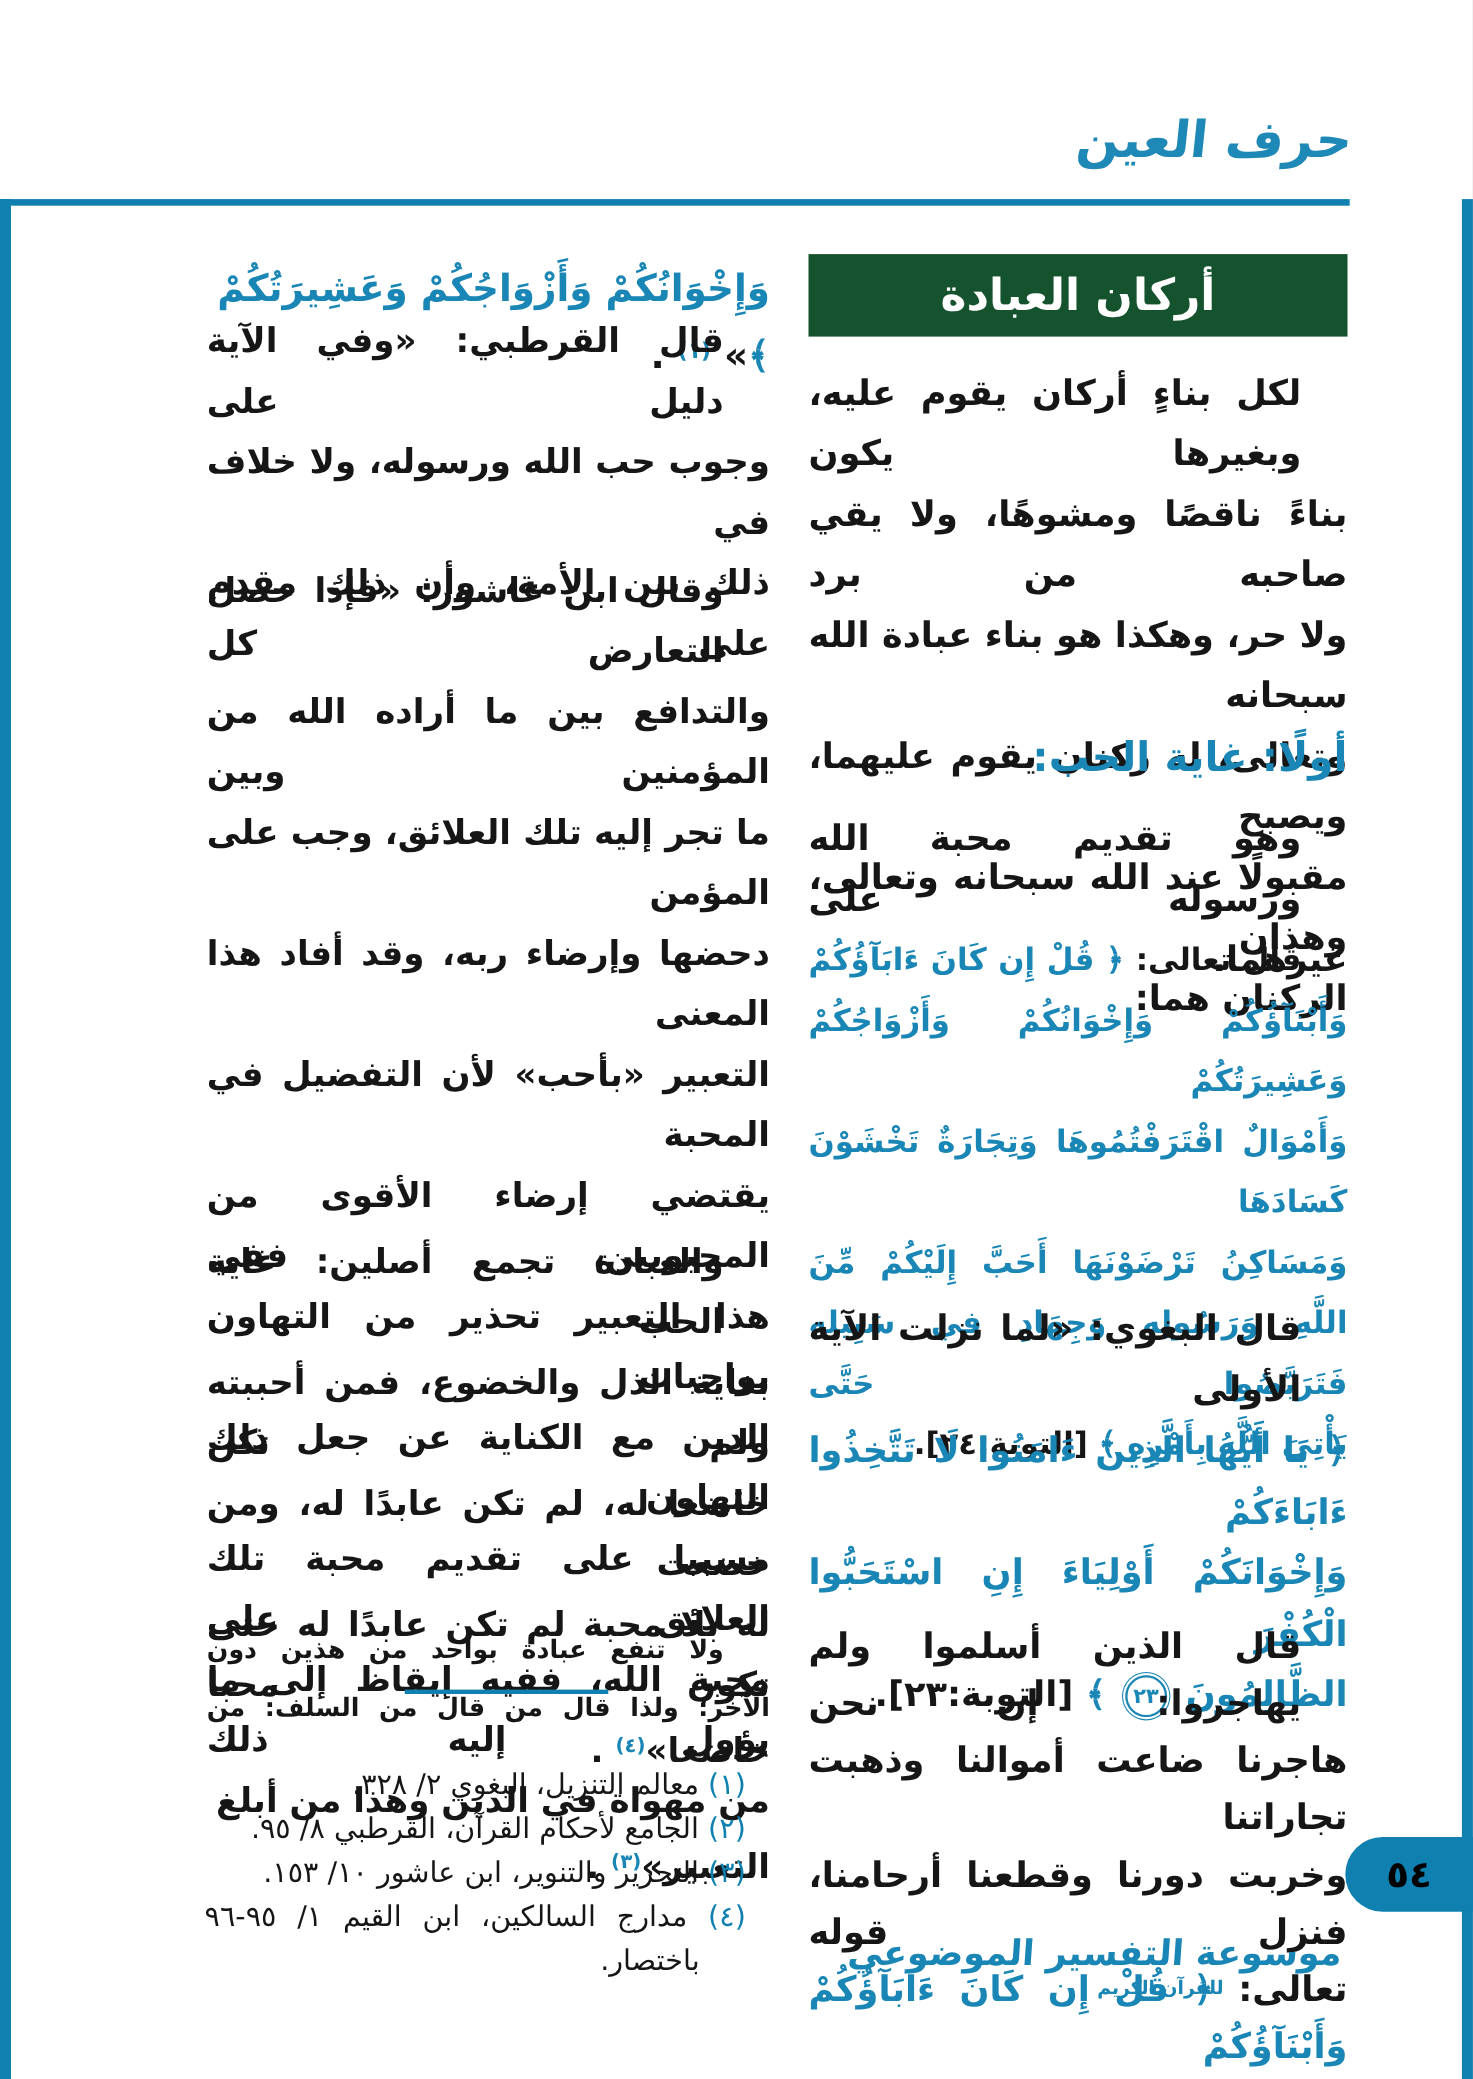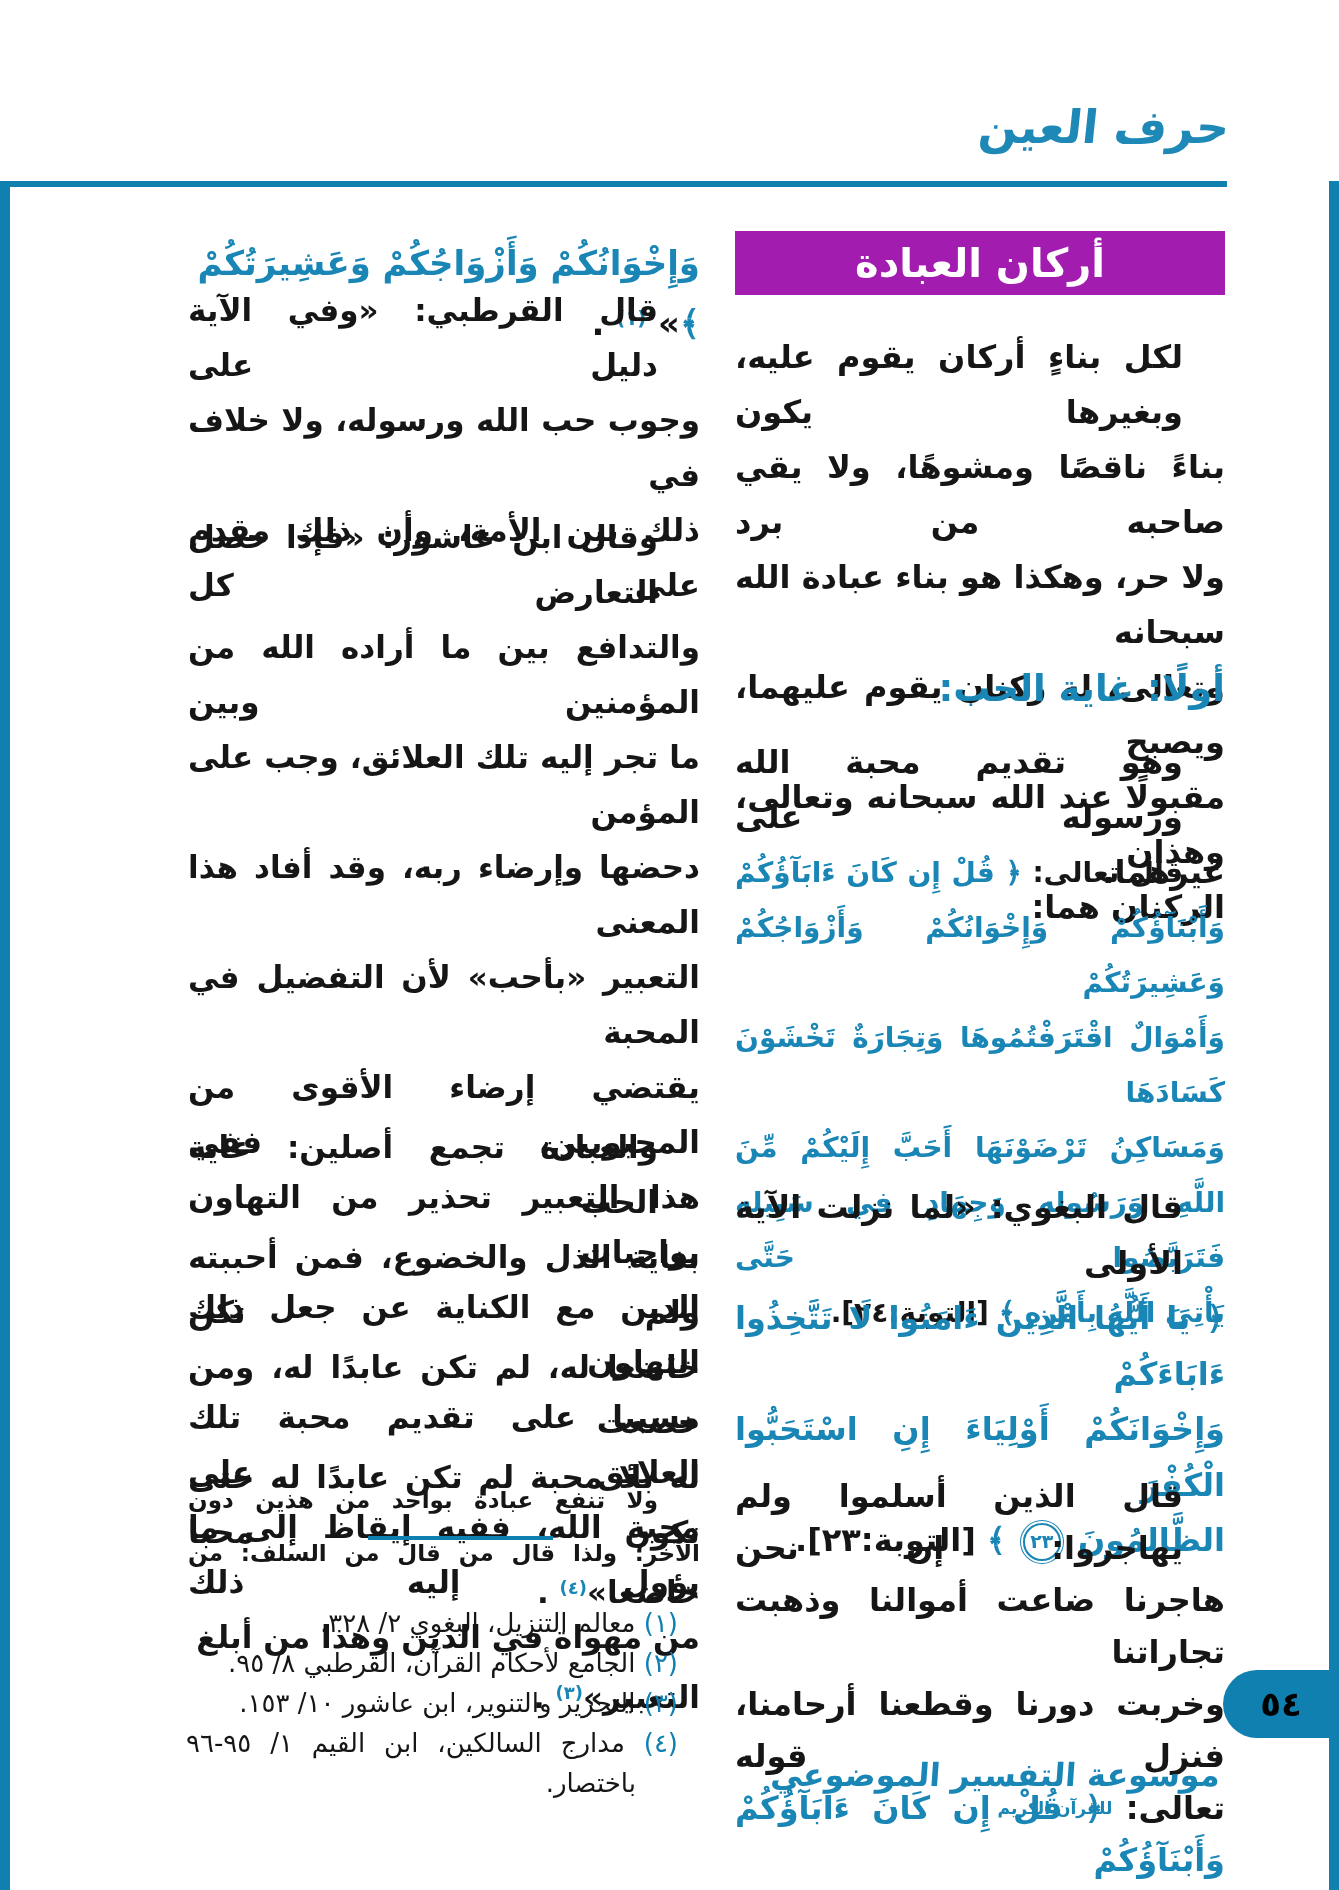--- a/index.html
+++ b/index.html
@@ -33,22 +33,22 @@
     letter-spacing:1px;
     white-space:nowrap;
   }
 
   
   .col-block{position:absolute;font-weight:bold;}
   .rc{left:735px;width:490px;}
   .lc{left:188px;width:512px;}
 
   .section-box{
-    position:absolute;top:231px;left:735px;width:490px;height:64px;
-    background:#a21caf;color:#fff;
+    position:absolute;top:231px;left:735px;width:490px;height:75px;
+    background:#14532d;color:#fff;
     display:flex;align-items:center;justify-content:center;
     font-size:40px;font-weight:bold;
   }
 
   .rc-p1{top:330px;font-size:32px;line-height:55px;}
   .rc-sub{top:664px;font-size:37px;line-height:50px;color:var(--quran);text-align:right;}
   .rc-p2{top:735px;font-size:32px;line-height:55px;}
   .rc-quran1{top:845px;font-size:28px;line-height:55px;}
   .rc-p3{top:1180px;font-size:32px;line-height:55.5px;}
   .rc-p4{top:1470px;font-size:32px;line-height:52px;}

